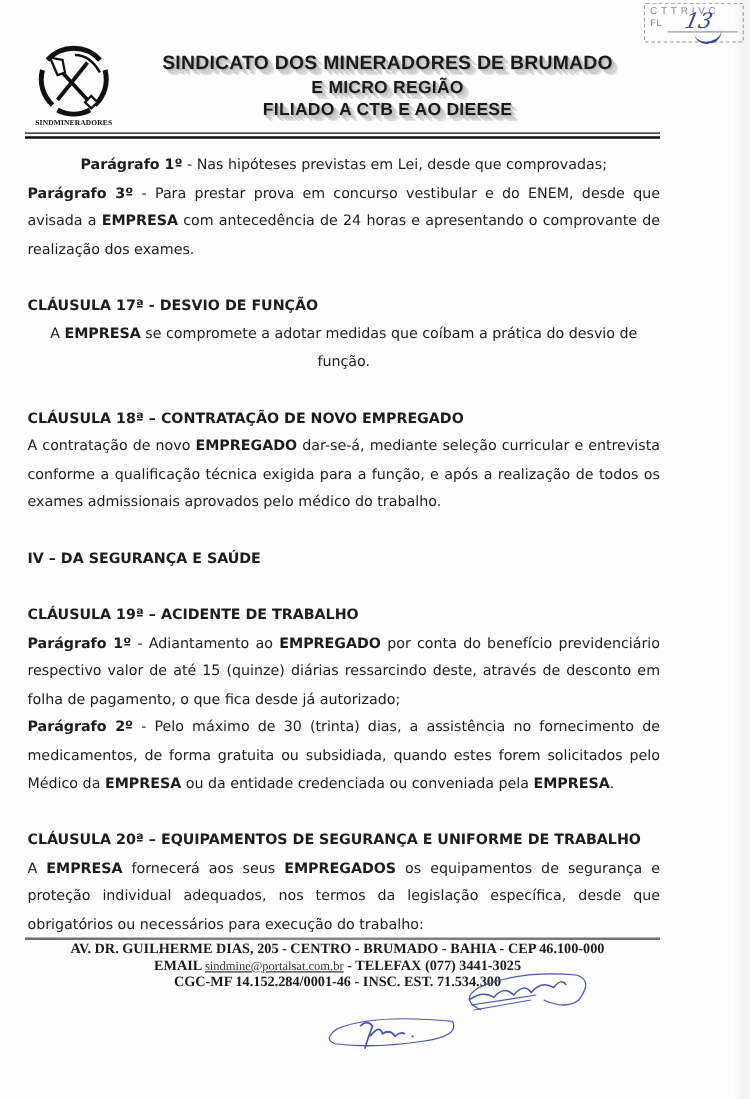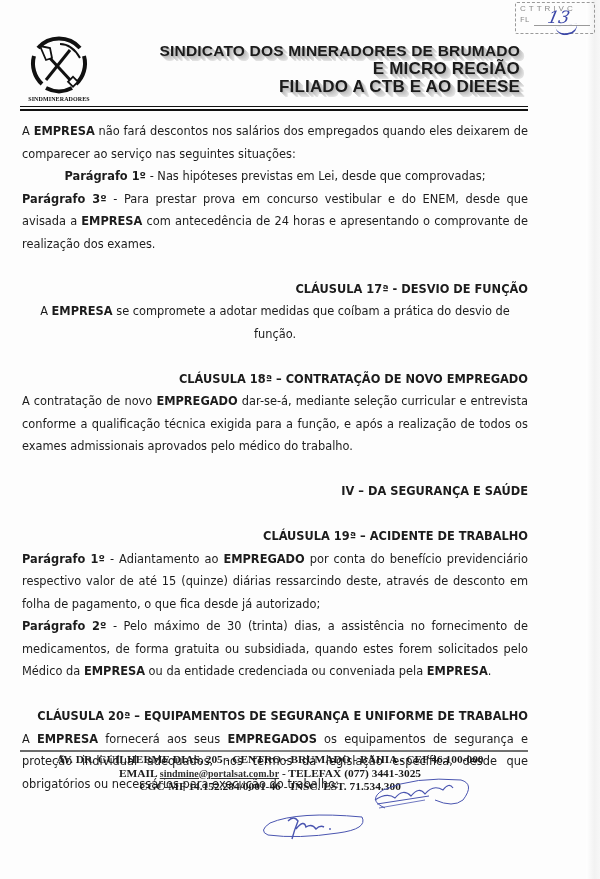--- a/index.html
+++ b/index.html
@@ -17,43 +17,43 @@
   .stamp .stamp-num { position: absolute; left: 32px; top: 4px; font-family: "DejaVu Serif", serif; font-style: italic; font-size: 17px; color: #3b47a8; transform: skewX(-12deg); }
   .stamp .stamp-line { position: absolute; left: 18px; top: 22px; width: 56px; border-top: 1px solid #9a9a9a; }
   .stamp .stamp-scribble { position: absolute; left: 40px; top: 22px; width: 22px; height: 8px; border-bottom: 2px solid #3b47a8; border-radius: 0 0 12px 12px; transform: rotate(-10deg); }
 
   
   .logo { position: absolute; left: 24px; top: 34px; width: 72px; height: 72px; }
   .logo svg { position: absolute; left: 2px; top: 0; }
   .logo-caption { position: absolute; left: 0; top: 62px; width: 70px; text-align: center; font-family: "Liberation Serif", serif; font-weight: bold; font-size: 6px; letter-spacing: 0.1px; color: #111; }
 
   
-  .title-block { position: absolute; left: 100px; top: 42px; width: 420px; text-align: right; }
+  .title-block { position: absolute; left: 100px; top: 42px; width: 420px; text-align: center; }
   .title-line {
     font-family: "Liberation Sans", sans-serif; font-weight: bold; color: #1b1b1b;
-    font-size: 17px; line-height: 18px; letter-spacing: 0.2px;
+    font-size: 14px; line-height: 18px; letter-spacing: 0.2px;
     text-shadow: 1px 1px 0 #bbb, 2px 2px 0 #c6c6c6, 3px 3px 0 #cfcfcf, 4px 4px 0 #d8d8d8, 5px 5px 0 #e1e1e1;
   }
   .title-line.l1 { font-size: 15.5px; }
 
   .rule-top { position: absolute; left: 20px; top: 106px; width: 508px; border-top: 1px solid #111; }
   .rule-top2 { position: absolute; left: 20px; top: 109px; width: 508px; border-top: 2px solid #111; }
 
   
   .content { position: absolute; left: 22px; top: 120px; width: 506px; font-family: "DejaVu Sans", sans-serif; font-size: 11.4px; line-height: 22.5px; color: #1c1c1c; }
   .content p { margin: 0; text-align: justify; }
   .content p.last-line-left { text-align: center; }
   .content .gap { height: 22.5px; }
-  .content .heading { font-weight: bold; text-align: right; }
+  .content .heading { font-weight: bold; text-align: left; }
   .content b { font-weight: bold; }
 
   
   .rule-bottom { position: absolute; left: 20px; top: 750px; width: 508px; height: 2px; background: linear-gradient(90deg, #6a6a6a, #8a8a8a 40%, #6f6f6f); }
   .footer { position: absolute; left: 40px; top: 753px; width: 460px; text-align: center; font-family: "Liberation Serif", serif; font-weight: bold; font-size: 11.4px; line-height: 13.5px; color: #1a1a1a; }
-  .footer .email-link { font-weight: bold; text-decoration: underline; font-size: 10px; color: #333; text-align: center; }
+  .footer .email-link { font-weight: normal; text-decoration: underline; font-size: 10px; color: #333; text-align: center; }
 
   .sig { position: absolute; }
 </style>
 </head>
 <body>
 
 <div class="page">
   <div class="scan-edge"></div>
 
   <div class="stamp">
@@ -83,21 +83,20 @@
 
   <div class="title-block">
     <div class="title-line l1">SINDICATO DOS MINERADORES DE BRUMADO</div>
     <div class="title-line">E MICRO REGIÃO</div>
     <div class="title-line">FILIADO A CTB E AO DIEESE</div>
   </div>
   <div class="rule-top"></div>
   <div class="rule-top2"></div>
 
   <div class="content">
-    <p><span>A </span><b>EMPRESA</b><span> não fará descontos nos salários dos empregados quando eles deixarem de comparecer ao serviço nas seguintes situações:</span></p>
     <p class="last-line-left"><b>Parágrafo 1º</b><span> - Nas hipóteses previstas em Lei, desde que comprovadas;</span></p>
     <p><b>Parágrafo 3º</b><span> - Para prestar prova em concurso vestibular e do ENEM, desde que avisada a </span><b>EMPRESA</b><span> com antecedência de 24 horas e apresentando o comprovante de realização dos exames.</span></p>
 
     <div class="gap"></div>
 
     <p class="heading">CLÁUSULA 17ª - DESVIO DE FUNÇÃO</p>
     <p class="last-line-left"><span>A </span><b>EMPRESA</b><span> se compromete a adotar medidas que coíbam a prática do desvio de função.</span></p>
 
     <div class="gap"></div>
 

